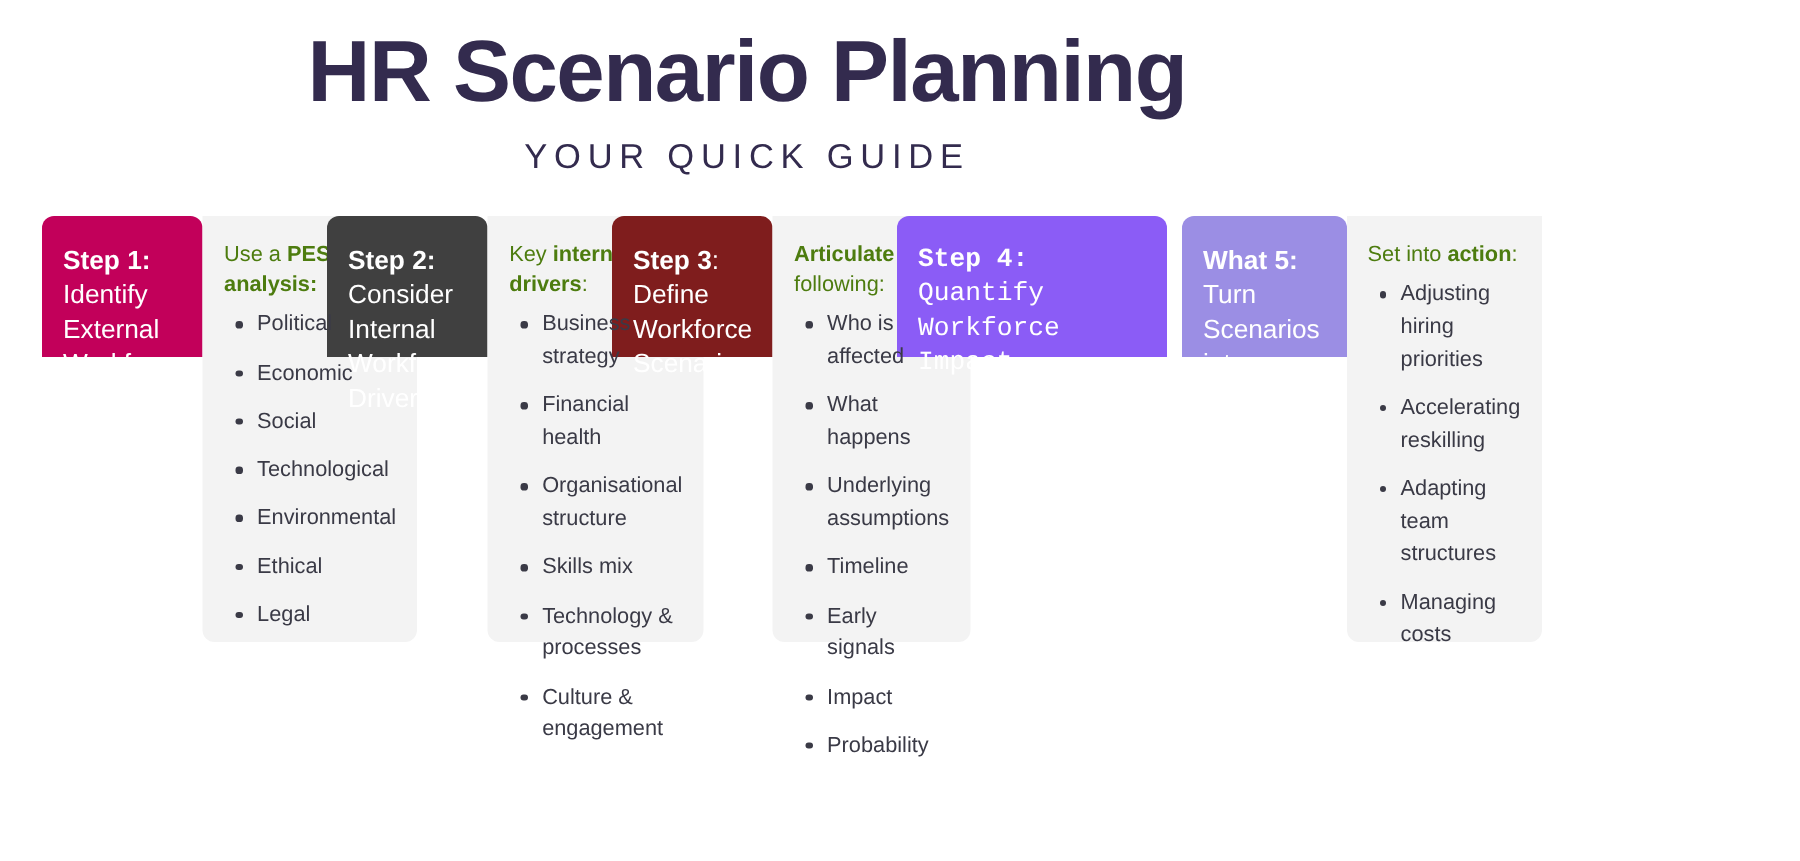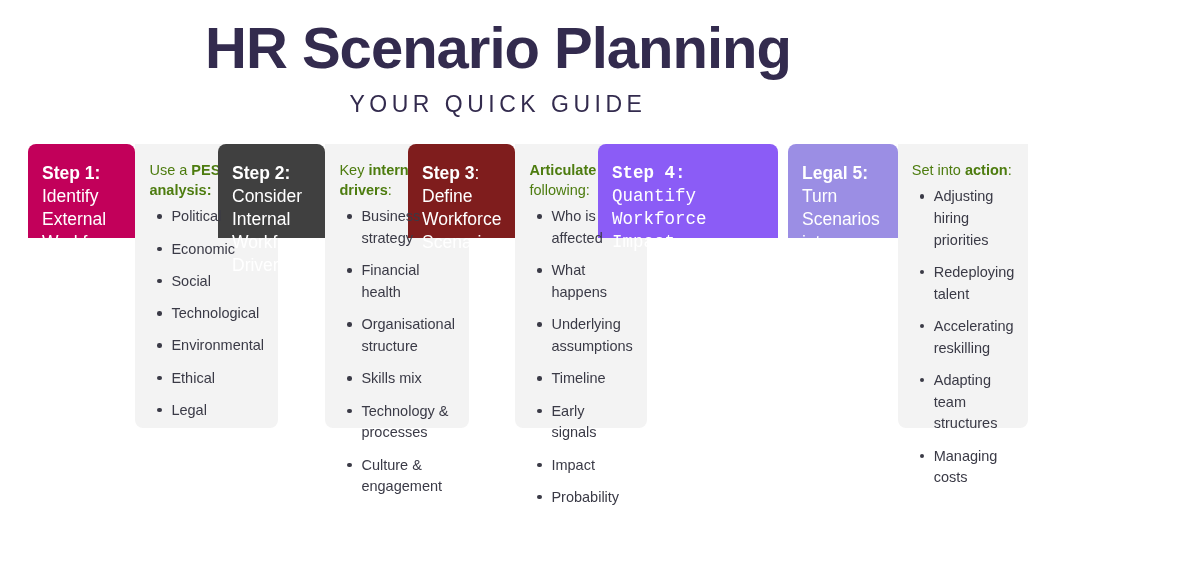--- a/index.html
+++ b/index.html
@@ -171,27 +171,26 @@
     </div>
 
     <div class="col">
       <div class="col-head" style="background: #8b5cf6; font-family: Liberation Mono, monospace;">
         <span class="step">Step 4:</span><span> Quantify Workforce Impact</span>
       </div>
     </div>
 
     <div class="col">
       <div class="col-head" style="background: rgb(155, 142, 228);">
-        <span class="step">Legal 5:</span><span> Turn Scenarios into Actionable HR Strategy</span>
+        <span class="step">What 5:</span><span> Turn Scenarios into Actionable HR Strategy</span>
       </div>
       <div class="col-body">
         <p class="body-lead"><span>Set into </span><b>action</b><span>:</span></p>
         <ul class="items">
           <li>Adjusting hiring priorities</li>
-          <li>Redeploying talent</li>
           <li>Accelerating reskilling</li>
           <li>Adapting team structures</li>
           <li>Managing costs</li>
         </ul>
       </div>
     </div>
 
   </div>
 </div>
 

